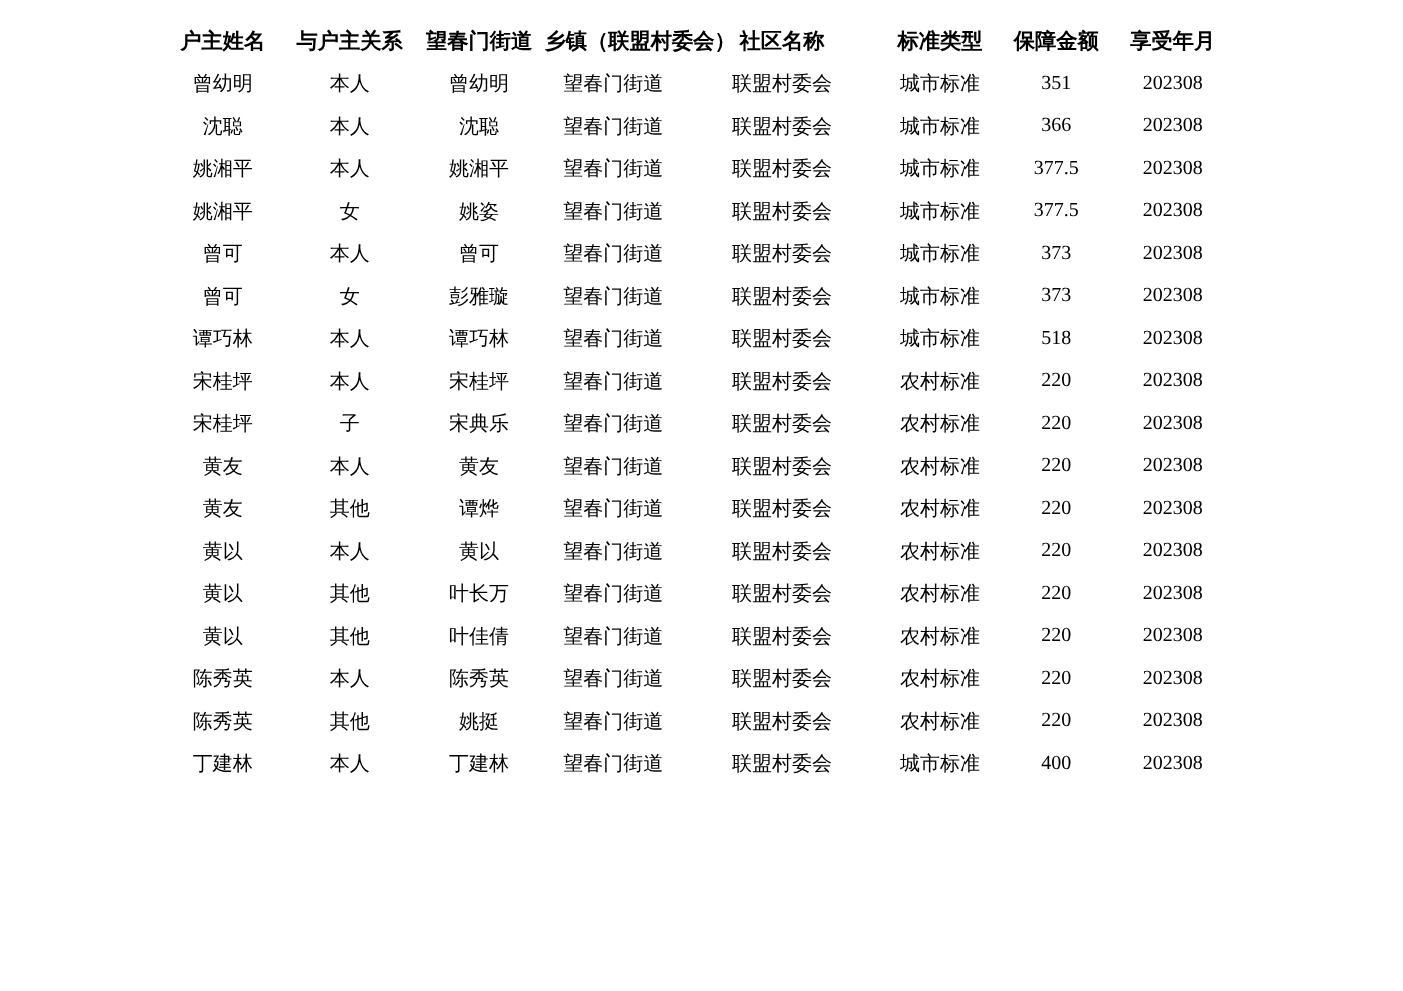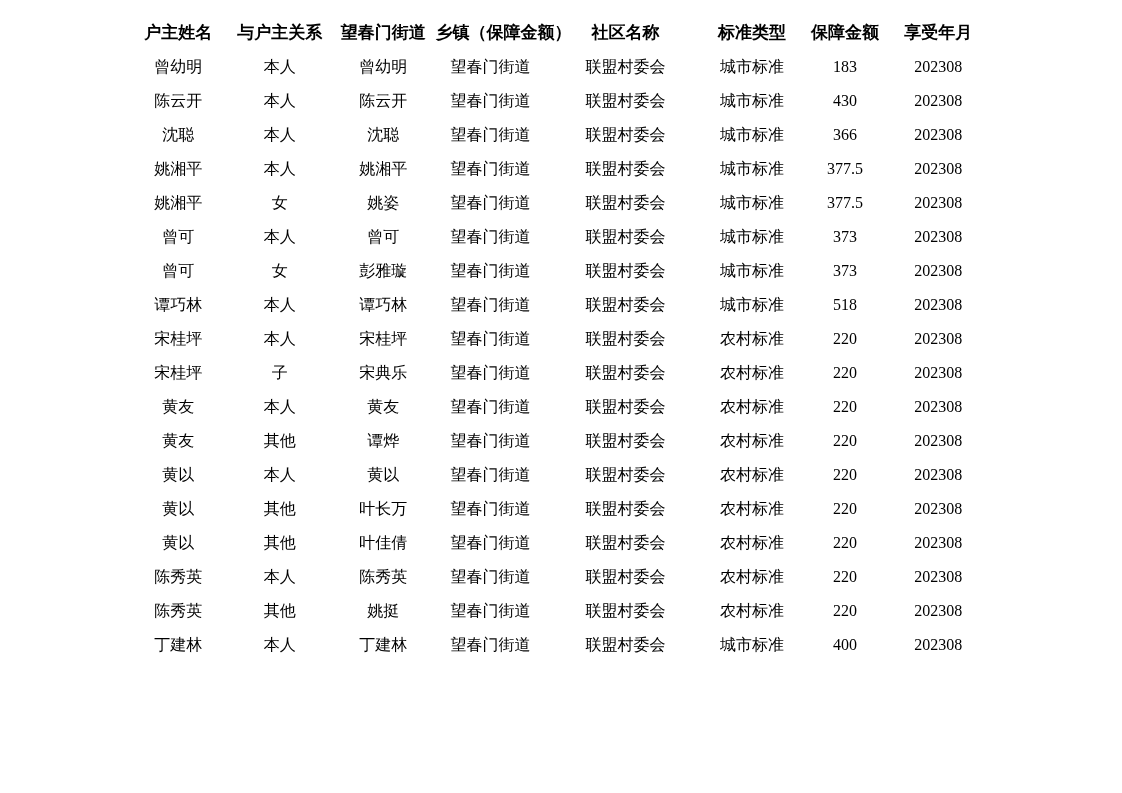--- a/index.html
+++ b/index.html
@@ -60,46 +60,36 @@
       <col class="c5">
         <col class="c6">
         <col class="c7">
         <col class="c8">
     </colgroup>
     <thead>
       <tr>
         <th>户主姓名</th>
         <th>与户主关系</th>
         <th>望春门街道</th>
-        <th>乡镇（保障金额）</th>
+        <th>乡镇（联盟村委会）</th>
         <th>社区名称</th>
         <th>标准类型</th>
         <th>保障金额</th>
         <th>享受年月</th>
       </tr>
     </thead>
     <tbody>
         <tr>
           <td>曾幼明</td>
           <td>本人</td>
           <td>曾幼明</td>
           <td>望春门街道</td>
           <td>联盟村委会</td>
           <td>城市标准</td>
-          <td>183</td>
-          <td>202308</td>
-        </tr>
-        <tr>
-          <td>陈云开</td>
-          <td>本人</td>
-          <td>陈云开</td>
-          <td>望春门街道</td>
-          <td>联盟村委会</td>
-          <td>城市标准</td>
-          <td>430</td>
+          <td>351</td>
           <td>202308</td>
         </tr>
         <tr>
           <td>沈聪</td>
           <td>本人</td>
           <td>沈聪</td>
           <td>望春门街道</td>
           <td>联盟村委会</td>
           <td>城市标准</td>
           <td>366</td>

